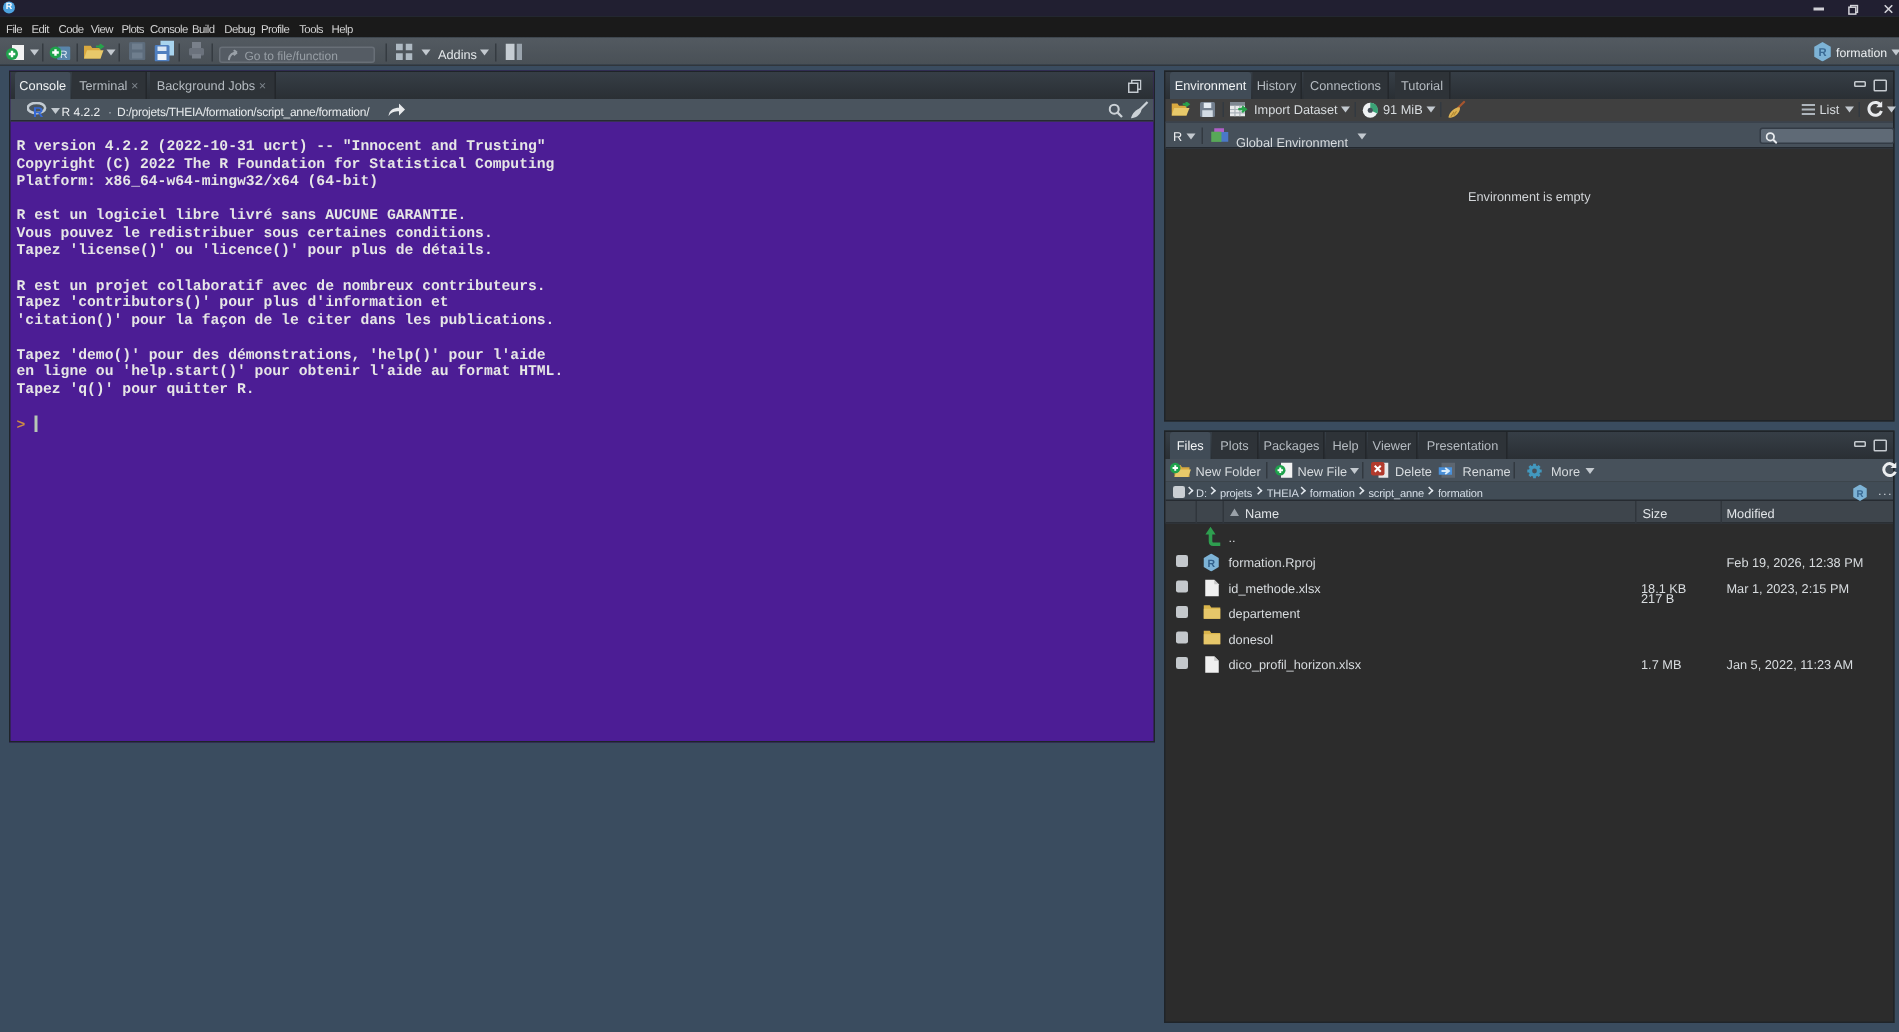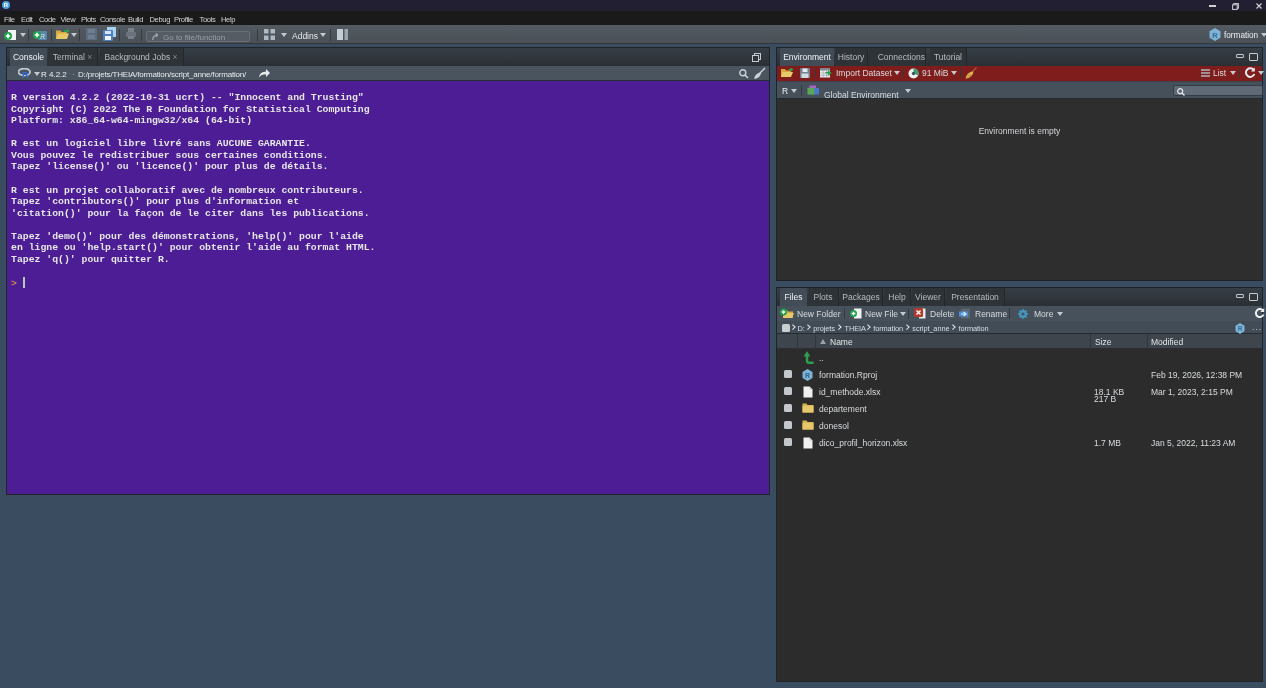--- a/index.html
+++ b/index.html
@@ -176,27 +176,27 @@
 en ligne ou 'help.start()' pour obtenir l'aide au format HTML.
 Tapez 'q()' pour quitter R.
 
 <span style="color:#cd8b44;">&gt;</span> <span style="display:inline-block;width:2px;height:11px;background:#b6c8b6;vertical-align:-2px;"></span></div>
 </div>
 
 <div class="pane" style="left:776px;top:47px;width:487px;height:234px;background:#2e2e2e;">
   <div class="tabbar">
     <div class="tab active" style="left:3px;width:54px;">Environment</div>
     <div class="tab" style="left:58px;width:33px;">History</div>
-    <div class="tab" style="left:92px;width:57px;text-align:right;">Connections</div>
+    <div class="tab" style="left:92px;width:57px;">Connections</div>
     <div class="tab" style="left:153px;width:37px;">Tutorial</div>
     <div class="abs" style="left:459px;top:6px;width:8px;height:4px;border:1.5px solid #c6cbd0;border-radius:1px;"></div>
     <div class="abs" style="left:472px;top:5px;width:9px;height:8px;border:1.5px solid #c6cbd0;border-radius:1px;"></div>
   </div>
 
-  <div class="abs" style="left:0;right:0;top:18px;height:15px;background:#7f1d1d;">
+  <div class="abs" style="left:0;right:0;top:18px;height:15px;background:#404040;">
     <svg class="abs" style="left:4px;top:2px;" width="13" height="10" viewBox="0 0 13 10">
       <path d="M0 1 L4 1 L5 2.5 L10 2.5 L10 9 L0 9 Z" fill="#d9a93f"></path>
       <path d="M0 9 L1.8 4 L12 4 L10 9 Z" fill="#e8c96a"></path>
       <path d="M7.5 1.5 L11 1.5 M9.5 0 L11.5 1.5 L9.5 3" stroke="#27a24c" stroke-width="1.2" fill="none"></path>
     </svg>
     <svg class="abs" style="left:23px;top:2px;" width="10" height="10" viewBox="0 0 10 10">
       <rect x="0" y="0" width="10" height="10" rx="1" fill="#74808f"></rect>
       <rect x="2.5" y="0.5" width="5" height="3.5" fill="#e4ebf2"></rect>
       <rect x="1.5" y="5.5" width="7" height="4.5" fill="#d2dbe4"></rect>
     </svg>

